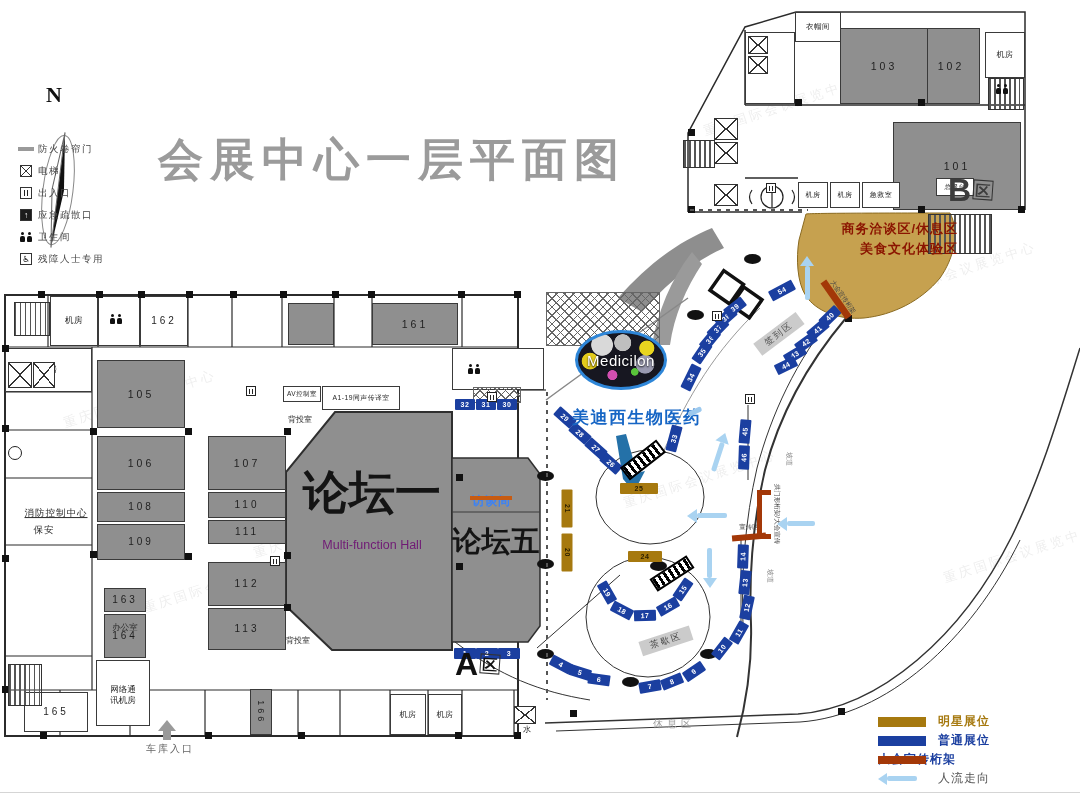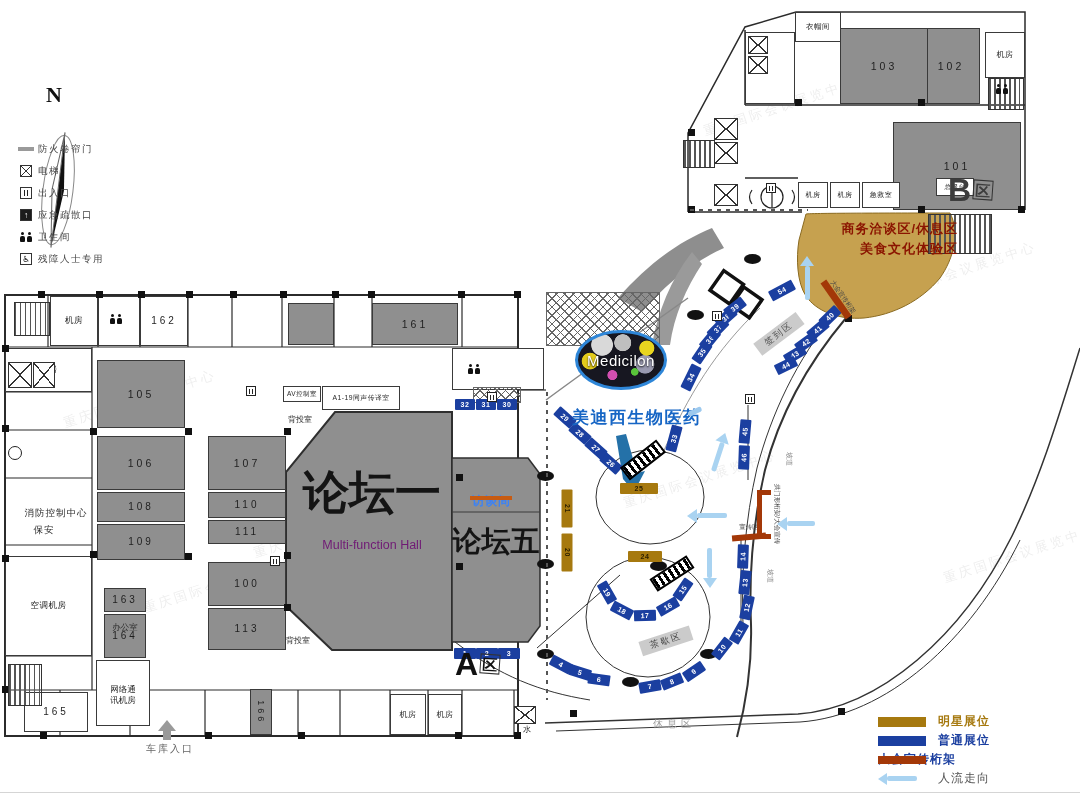--- a/index.html
+++ b/index.html
@@ -155,20 +155,21 @@
     <svg width="60" height="185" viewBox="0 0 60 185">
       <text x="18" y="24" font-family="Liberation Serif, serif" font-size="22" font-weight="bold" fill="#111">N</text>
       <g transform="rotate(7 30 112)">
         <ellipse cx="30" cy="112" rx="15" ry="55" stroke="#888" fill="none"></ellipse>
         <polygon points="30,54 36,112 30,170" fill="#111"></polygon>
         <polygon points="30,54 24,112 30,170" fill="#fff" stroke="#666"></polygon>
       </g>
     </svg>
   </div>
 
+  <div class="title">会展中心一层平面图</div>
 
   <div class="legend">
     <div class="lg-row">
       <span class="lg-ic">
           <i class="ic-fire"></i>
         </span>
       <span class="lg-label">防火卷帘门</span>
     </div>
     <div class="lg-row">
       <span class="lg-ic">
@@ -288,21 +289,21 @@
     <div class="room g" style="left: 208px; top: 436px; width: 78px; height: 54px;">
       <span class="rlabel" style="font-size: 10.5px; letter-spacing: 3px;">107</span>
     </div>
     <div class="room g" style="left: 208px; top: 492px; width: 78px; height: 26px;">
       <span class="rlabel" style="font-size: 10px; letter-spacing: 3px;">110</span>
     </div>
     <div class="room g" style="left: 208px; top: 520px; width: 78px; height: 24px;">
       <span class="rlabel" style="font-size: 10px; letter-spacing: 3px;">111</span>
     </div>
     <div class="room g" style="left: 208px; top: 562px; width: 78px; height: 44px;">
-      <span class="rlabel" style="font-size: 10px; letter-spacing: 3px;">100</span>
+      <span class="rlabel" style="font-size: 10px; letter-spacing: 3px;">112</span>
     </div>
     <div class="room g" style="left: 208px; top: 608px; width: 78px; height: 42px;">
       <span class="rlabel" style="font-size: 10px; letter-spacing: 3px;">113</span>
     </div>
     <div class="room g" style="left: 372px; top: 303px; width: 86px; height: 42px;">
       <span class="rlabel" style="font-size: 10.5px; letter-spacing: 3px;">161</span>
     </div>
     <div class="room g" style="left: 288px; top: 303px; width: 46px; height: 42px;"></div>
     <div class="room g" style="left: 104px; top: 588px; width: 42px; height: 24px;">
       <span class="rlabel" style="font-size: 10px; letter-spacing: 3px;">163</span>
@@ -326,23 +327,20 @@
     <div class="room w" style="left: 50px; top: 296px; width: 48px; height: 50px;">
       <span class="rlabel" style="font-size: 8.5px; letter-spacing: 0.5px;">机房</span>
     </div>
     <div class="room w" style="left: 98px; top: 296px; width: 42px; height: 50px;"></div>
     <div class="room w" style="left: 140px; top: 296px; width: 48px; height: 50px;">
       <span class="rlabel" style="font-size: 10px; letter-spacing: 3px;">162</span>
     </div>
     <div class="room w" style="left: 5px; top: 348px; width: 87px; height: 44px;">
       <span class="rlabel" style="font-size: 8.5px; letter-spacing: 0.5px;">库房</span>
     </div>
-    <div class="room w" style="left: 5px; top: 556px; width: 87px; height: 100px;">
-      <span class="rlabel" style="font-size: 8.5px; letter-spacing: 0.5px;">空调机房</span>
-    </div>
     <div class="room w" style="left: 283px; top: 386px; width: 38px; height: 16px;">
       <span class="rlabel" style="font-size: 6.5px; letter-spacing: 0.5px;">AV控制室</span>
     </div>
     <div class="room w" style="left: 322px; top: 386px; width: 78px; height: 24px;">
       <span class="rlabel" style="font-size: 6.8px; letter-spacing: 0.5px;">A1-19同声传译室</span>
     </div>
     <div class="room w" style="left: 96px; top: 660px; width: 54px; height: 66px;"></div>
     <div class="room w" style="left: 24px; top: 692px; width: 64px; height: 40px;">
       <span class="rlabel" style="font-size: 10px; letter-spacing: 3px;">165</span>
     </div>
@@ -365,21 +363,21 @@
     <div class="room w" style="left: 936px; top: 178px; width: 38px; height: 18px;">
       <span class="rlabel" style="font-size: 6.5px; letter-spacing: 0.5px;">总服台</span>
     </div>
     <div class="room w" style="left: 390px; top: 694px; width: 36px; height: 41px;">
       <span class="rlabel" style="font-size: 8px; letter-spacing: 0.5px;">机房</span>
     </div>
     <div class="room w" style="left: 428px; top: 694px; width: 34px; height: 41px;">
       <span class="rlabel" style="font-size: 8px; letter-spacing: 0.5px;">机房</span>
     </div>
     <div class="room w" style="left: 745px; top: 32px; width: 50px; height: 72px;"></div>
-    <div class="tag" style="font-size: 9.5px; color: rgb(42, 42, 42); letter-spacing: 1px; left: 56px; top: 513px; transform: translate(-50%, -50%) rotate(0deg);">消防控制中心</div>
+    <div class="tag" style="font-size: 9.5px; color: rgb(42, 42, 42); letter-spacing: 1px; left: 56px; top: 513px; transform: translate(-50%, -50%) rotate(0deg); text-decoration: underline;">消防控制中心</div>
     <div class="tag" style="font-size: 9.5px; color: rgb(42, 42, 42); letter-spacing: 1px; left: 44px; top: 530px; transform: translate(-50%, -50%) rotate(0deg);">保安</div>
     <div class="tag" style="font-size: 8px; color: rgb(42, 42, 42); left: 300px; top: 420px; transform: translate(-50%, -50%) rotate(0deg);">背投室</div>
     <div class="tag" style="font-size: 8px; color: rgb(42, 42, 42); left: 298px; top: 641px; transform: translate(-50%, -50%) rotate(0deg);">背投室</div>
     <div class="tag" style="font-size: 8.5px; color: rgb(42, 42, 42); left: 125px; top: 627px; transform: translate(-50%, -50%) rotate(0deg);">办公室</div>
     <div class="tag" style="font-size: 8.5px; color: rgb(42, 42, 42); width: 32px; white-space: normal; left: 123px; top: 695px; transform: translate(-50%, -50%) rotate(0deg);">网络通讯机房</div>
     <div class="tag" style="font-size: 8px; color: rgb(42, 42, 42); left: 527px; top: 730px; transform: translate(-50%, -50%) rotate(0deg);">水</div>
     <div class="tag" style="font-size: 10px; color: rgb(102, 102, 102); letter-spacing: 2px; left: 170px; top: 749px; transform: translate(-50%, -50%) rotate(0deg);">车库入口</div>
     <div class="tag" style="font-size: 10px; color: rgb(154, 154, 154); letter-spacing: 4px; left: 674px; top: 724px; transform: translate(-50%, -50%) rotate(0deg);">休息区</div>
     <div class="tag" style="font-size: 7px; color: rgb(136, 136, 136); left: 789px; top: 459px; transform: translate(-50%, -50%) rotate(90deg);">坡道</div>
     <div class="tag" style="font-size: 7px; color: rgb(136, 136, 136); left: 770px; top: 576px; transform: translate(-50%, -50%) rotate(90deg);">坡道</div>

